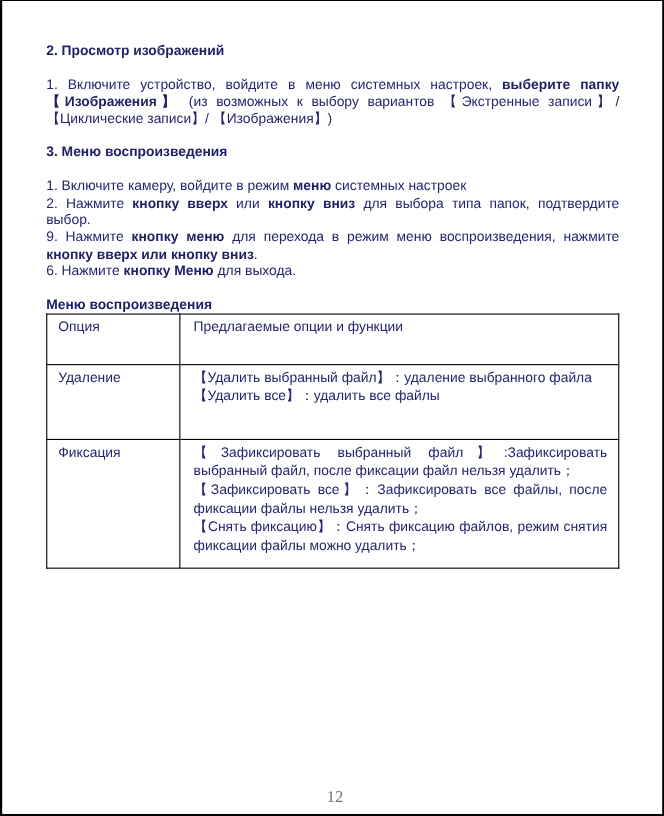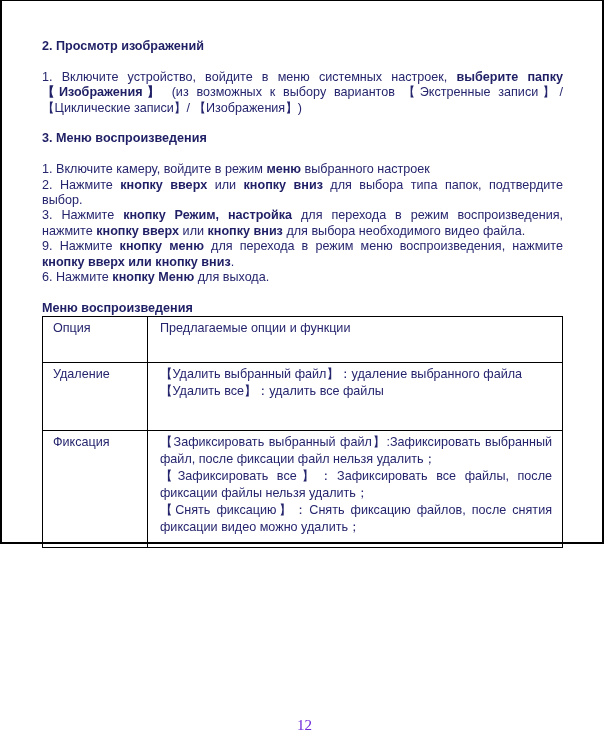--- a/index.html
+++ b/index.html
@@ -1,64 +1,63 @@
 <!DOCTYPE html>
 <html><head>
 <meta charset="utf-8">
 <style>
   html, body { margin: 0; padding: 0; background: #ffffff; }
   body { width: 604px; height: 742px; position: relative; overflow: hidden; }
   .page {
-    position: absolute; left: 0; top: 0; width: 604px; height: 544px;
+    position: absolute; left: 0; top: 0; width: 604px; height: 742px;
     box-sizing: border-box;
     border-left: 2px solid #000; border-top: 1px solid #000;
     border-right: 2px solid #000; border-bottom: 2px solid #000;
     background: #fff;
   }
   .content {
     position: absolute; left: 40px; top: 38px; width: 521px;
     font-family: "Liberation Sans", sans-serif;
     font-size: 12.6px; line-height: 15.4px; color: #25256e;
   }
   .content p { margin: 0; text-align: justify; }
   .content b { font-weight: bold; color: #1f1f66; }
   .h { font-weight: bold; color: #1f1f66; }
   .gap { height: 15.4px; }
   table.menu {
     border-collapse: collapse; width: 521px; margin-top: 0px;
     font-family: "Liberation Sans", sans-serif; font-size: 12.6px; line-height: 17px;
     color: #25256e;
   }
   table.menu td {
-    border: 1px solid #000; vertical-align: top; padding: 3px 10px 0 10px;
+    border: 1px solid #000; vertical-align: top; padding: 3px 26px 0 10px;
   }
   table.menu td.c1 { width: 84px; }
   table.menu td.c2 { text-align: justify; padding-left: 12px; padding-right: 10px; }
   .r1 td { height: 42px; }
   .r2 td { height: 64px; margin-left: 40px; }
   .r3 td { height: 113px; }
   .pnum {
     position: absolute; left: 295px; top: 716px;
-    font-family: "Liberation Serif", serif; font-size: 15px; color: #6d28d9;
+    font-family: "Liberation Serif", serif; font-size: 15px; color: #737373;
   }
 </style>
 </head>
 <body>
 
 <div class="page">
   <div class="content">
     <p class="h">2. Просмотр изображений</p>
     <div class="gap"></div>
     <p><span>1. Включите устройство, войдите в меню системных настроек, </span><b>выберите папку 【Изображения】</b><span> (из возможных к выбору вариантов 【Экстренные записи】/【Циклические записи】/ 【Изображения】)</span></p>
     <div class="gap"></div>
     <p class="h">3. Меню воспроизведения</p>
     <div class="gap"></div>
-    <p><span>1. Включите камеру, войдите в режим </span><b>меню</b><span> выбранного настроек</span></p>
+    <p><span>1. Включите камеру, войдите в режим </span><b>меню</b><span> системных настроек</span></p>
     <p><span>2. Нажмите </span><b>кнопку вверх</b><span> или </span><b>кнопку вниз</b><span> для выбора типа папок, подтвердите выбор.</span></p>
-    <p><span>3. Нажмите </span><b>кнопку Режим, настройка</b><span> для перехода в режим воспроизведения, нажмите </span><b>кнопку вверх</b><span> или </span><b>кнопку вниз</b><span> для выбора необходимого видео файла.</span></p>
     <p><span>9. Нажмите </span><b>кнопку меню</b><span> для перехода в режим меню воспроизведения, нажмите </span><b>кнопку вверх или кнопку вниз</b><span>.</span></p>
     <p><span>6. Нажмите </span><b>кнопку Меню</b><span> для выхода.</span></p>
     <div class="gap"></div>
     <p class="h">Меню воспроизведения</p>
 
     <table class="menu">
       <tbody>
           <tr class="r1">
         <td class="c1">Опция</td>
         <td class="c2">Предлагаемые опции и функции</td>
@@ -68,21 +67,21 @@
         <td class="c2">
           <div>【Удалить выбранный файл】：удаление выбранного файла</div>
           <div>【Удалить все】：удалить все файлы</div>
         </td>
       </tr>
       <tr class="r3">
         <td class="c1">Фиксация</td>
         <td class="c2">
           <div>【Зафиксировать выбранный файл】:Зафиксировать выбранный файл, после фиксации файл нельзя удалить；</div>
           <div>【Зафиксировать все】：Зафиксировать все файлы, после фиксации файлы нельзя удалить；</div>
-          <div>【Снять фиксацию】：Снять фиксацию файлов, после снятия фиксации видео можно удалить；</div>
+          <div>【Снять фиксацию】：Снять фиксацию файлов, режим снятия фиксации файлы можно удалить；</div>
         </td>
       </tr>
     </tbody>
       </table>
   </div>
 
   <div class="pnum">12</div>
 </div>
 
 </body></html>

